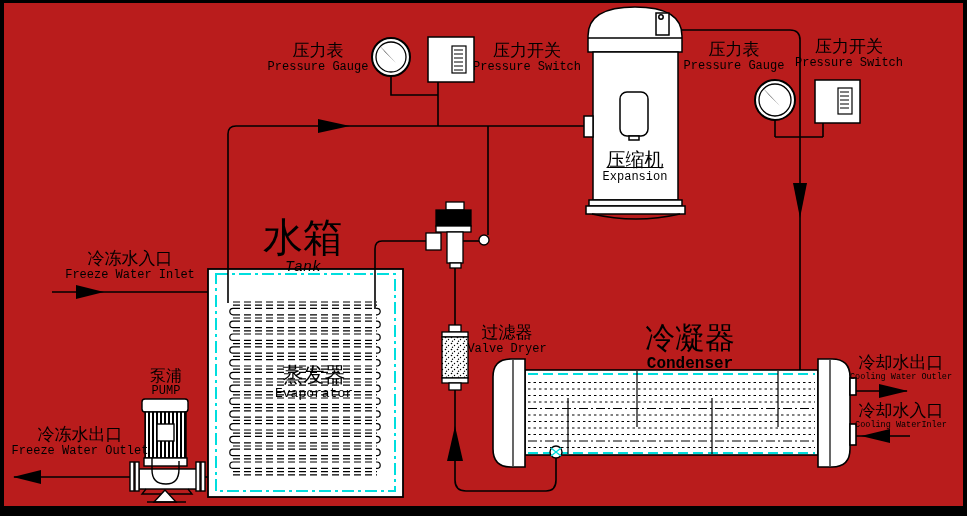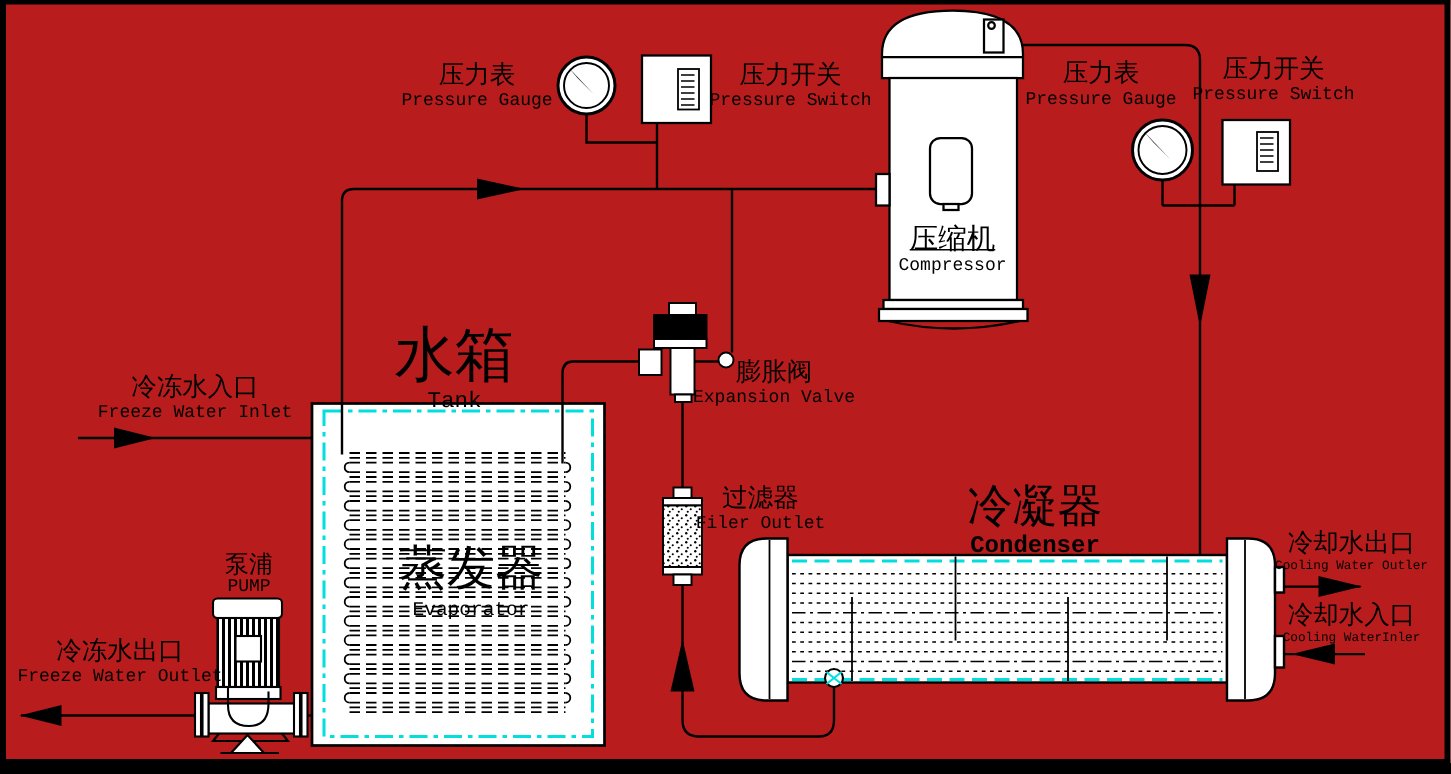--- a/index.html
+++ b/index.html
@@ -1,23 +1,23 @@
 <!DOCTYPE html>
 <html><head>
 <meta charset="utf-8">
 <style>
   html,body{margin:0;padding:0;background:#888;}
   #canvas{position:relative;width:967px;height:516px;background:#b91c1c;overflow:hidden;}
   #linework{position:absolute;left:0;top:0;}
   .lbl{position:absolute;transform:translate(-50%,0);text-align:center;white-space:nowrap;color:#000;}
   .zh{font-family:"DejaVu Sans","Liberation Sans",sans-serif;font-size:17px;line-height:1.15;}
   .en{font-family:"Liberation Mono","DejaVu Sans Mono",monospace;font-size:12px;line-height:1.1;}
-  .lbl-tank .zh{font-size:40px;} .lbl-tank .en{font-size:15px;}
+  .lbl-tank .zh{font-size:40px;} .lbl-tank .en{font-size:15px;font-style:italic;}
   .lbl-cond .zh{font-size:30px;margin-top:16px;} .lbl-cond .en{font-size:16px;font-weight:bold;}
-  .lbl-evap .zh{font-size:32px;font-family:Liberation Mono, monospace;} .lbl-evap .en{font-size:13px;}
+  .lbl-evap .zh{font-size:21px;} .lbl-evap .en{font-size:13px;}
   .lbl-comp .zh{font-size:19px;text-decoration:underline;}
   .lbl-pump .zh{font-size:16px;}
   .lbl-small .en{font-size:8.5px;}
 </style>
 </head>
 <body>
 
 <div id="canvas">
 
 <svg id="linework" width="967" height="516" viewBox="0 0 967 516">
@@ -206,41 +206,37 @@
 <div class="lbl" style="left:734px;top:40px">
   <div class="zh">压力表</div>
   <div class="en">Pressure Gauge</div>
 </div>
 <div class="lbl" style="left:849px;top:37px">
   <div class="zh">压力开关</div>
   <div class="en">Pressure Switch</div>
 </div>
 <div class="lbl lbl-comp" style="left:635px;top:149px">
   <div class="zh">压缩机</div>
-  <div class="en">Compressor</div>
+  <div class="en">Expansion</div>
 </div>
 <div class="lbl lbl-tank" style="left:303px;top:214px">
   <div class="zh">水箱</div>
   <div class="en">Tank</div>
 </div>
 <div class="lbl lbl-evap" style="left:314px;top:363px">
   <div class="zh">蒸发器</div>
   <div class="en">Evaporator</div>
 </div>
 <div class="lbl lbl-pump" style="left:166px;top:367px">
   <div class="zh">泵浦</div>
   <div class="en">PUMP</div>
 </div>
-<div class="lbl" style="left:516px;top:239px">
-  <div class="zh">膨胀阀</div>
-  <div class="en">Expansion Valve</div>
-</div>
 <div class="lbl" style="left:507px;top:323px">
   <div class="zh">过滤器</div>
-  <div class="en">Filer Outlet</div>
+  <div class="en">Valve Dryer</div>
 </div>
 <div class="lbl lbl-cond" style="left:690px;top:305px">
   <div class="zh">冷凝器</div>
   <div class="en">Condenser</div>
 </div>
 <div class="lbl" style="left:80px;top:425px">
   <div class="zh">冷冻水出口</div>
   <div class="en">Freeze Water Outlet</div>
 </div>
 <div class="lbl" style="left:130px;top:249px">

